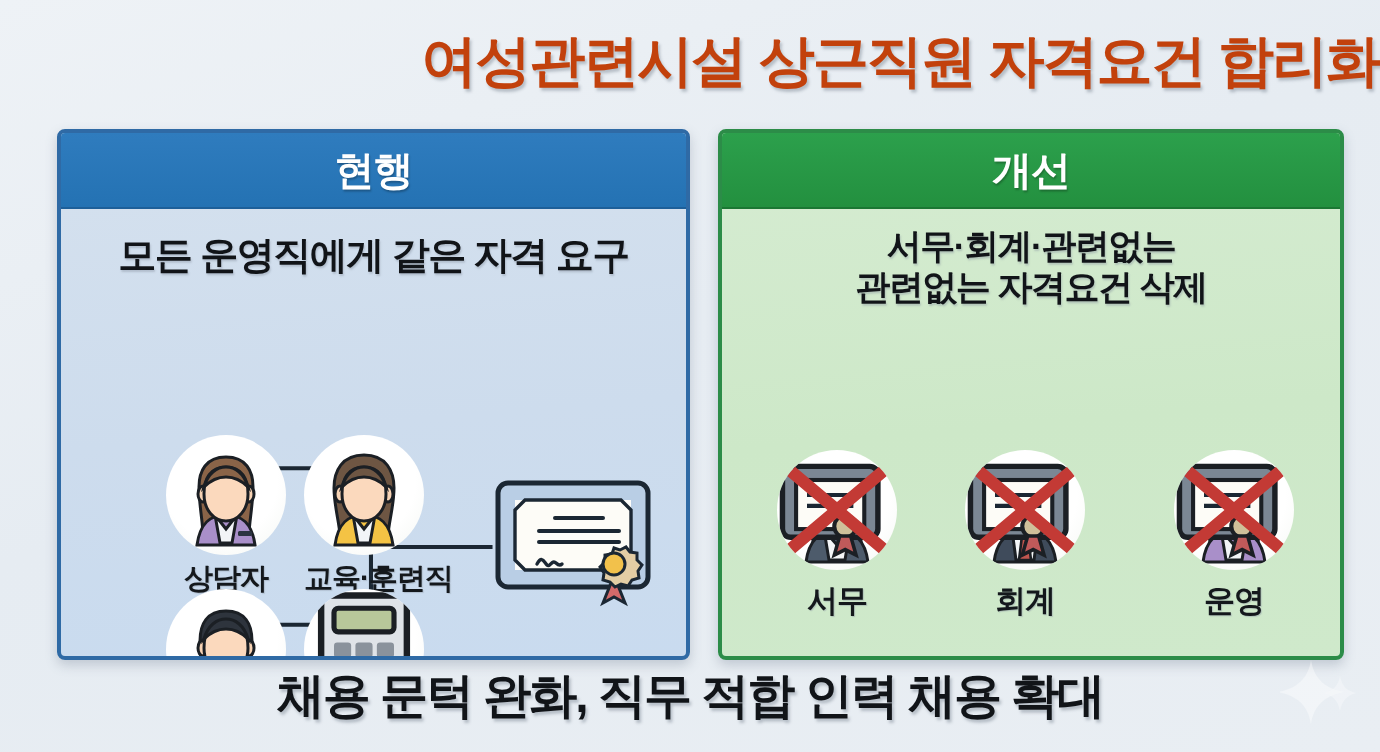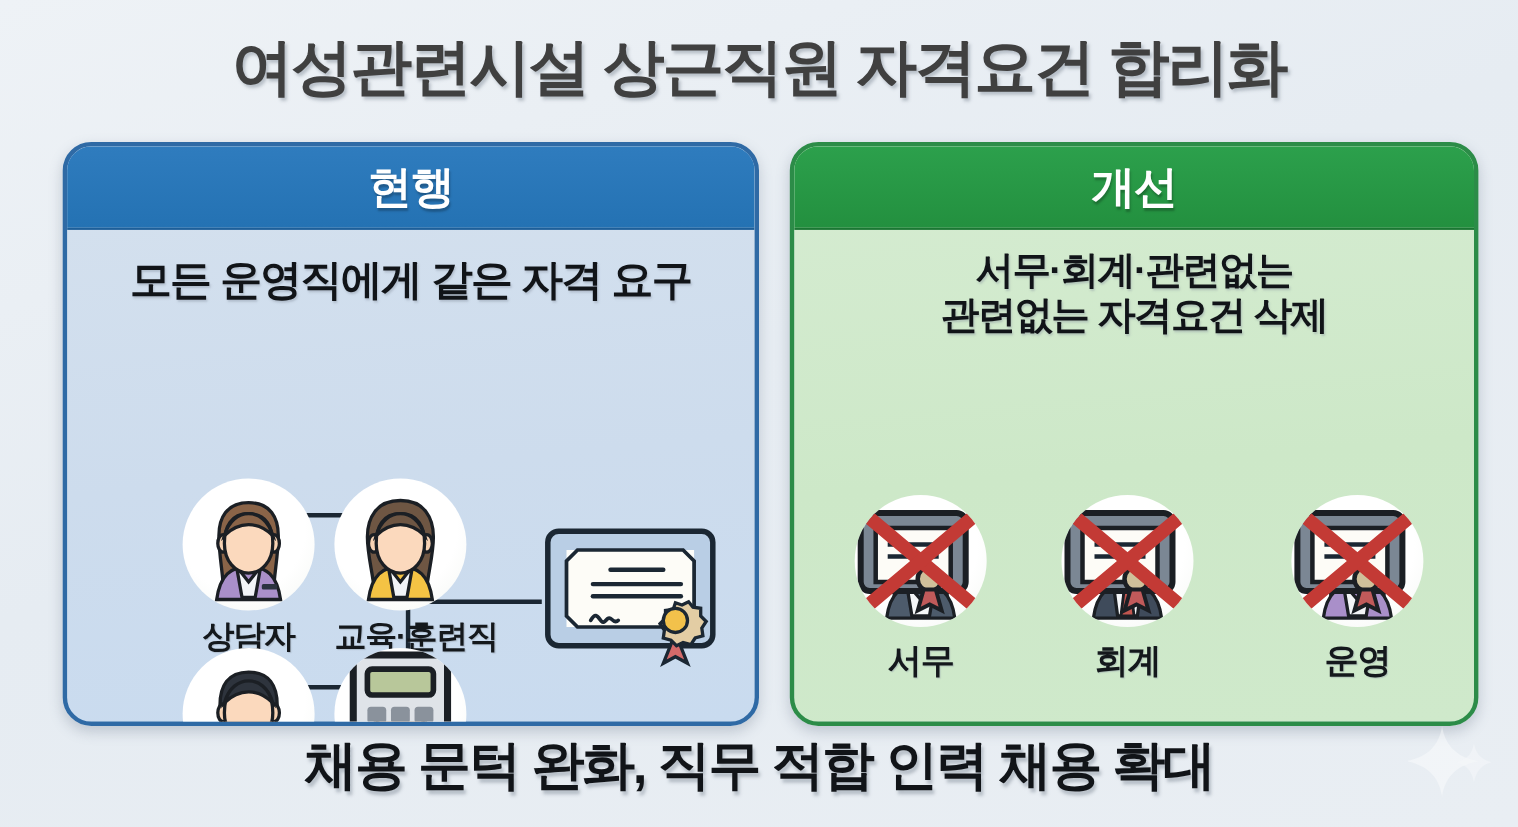--- a/index.html
+++ b/index.html
@@ -6,28 +6,28 @@
   body{
     width:1380px;height:752px;
     font-family:"Liberation Sans","DejaVu Sans",sans-serif;
     background:linear-gradient(160deg,#eef2f6 0%,#e6ecf2 45%,#e9eef3 100%);
     overflow:hidden;position:relative;
   }
   .stage{position:absolute;inset:0;}
 
   
   .main-title{
-    position:absolute;left:0;top:24px;width:1380px;text-align:center;
-    font-size:56px;font-weight:bold;color:#404040;letter-spacing:-2px;
+    position:absolute;left:0;top:24px;width:1380px;text-align:right;
+    font-size:56px;font-weight:bold;color:#c2410c;letter-spacing:-2px;
     text-shadow:2px 3px 3px rgba(120,130,145,.45);
     white-space:nowrap;
   }
 
   
-  .panel{position:absolute;border-radius:26px;overflow:hidden;
+  .panel{position:absolute;border-radius:8px;overflow:hidden;
          box-shadow:0 5px 12px rgba(90,105,125,.28);}
   .panel-left{left:57px;top:129px;width:625px;height:523px;
               border:4px solid #2f6aa5;background:linear-gradient(175deg,#d5e1ee 0%,#cddced 55%,#c9dbef 100%);}
   .panel-right{left:718px;top:129px;width:618px;height:523px;
                border:4px solid #2c8c48;background:linear-gradient(175deg,#d6ecd2 0%,#cde8c8 55%,#cfe9cb 100%);}
 
   .panel-header{position:absolute;left:0;top:0;width:100%;height:74px;
                 display:flex;align-items:center;justify-content:center;
                 font-size:40px;font-weight:bold;color:#ffffff;letter-spacing:-1px;
                 text-shadow:1px 2px 2px rgba(0,0,0,.25);}

